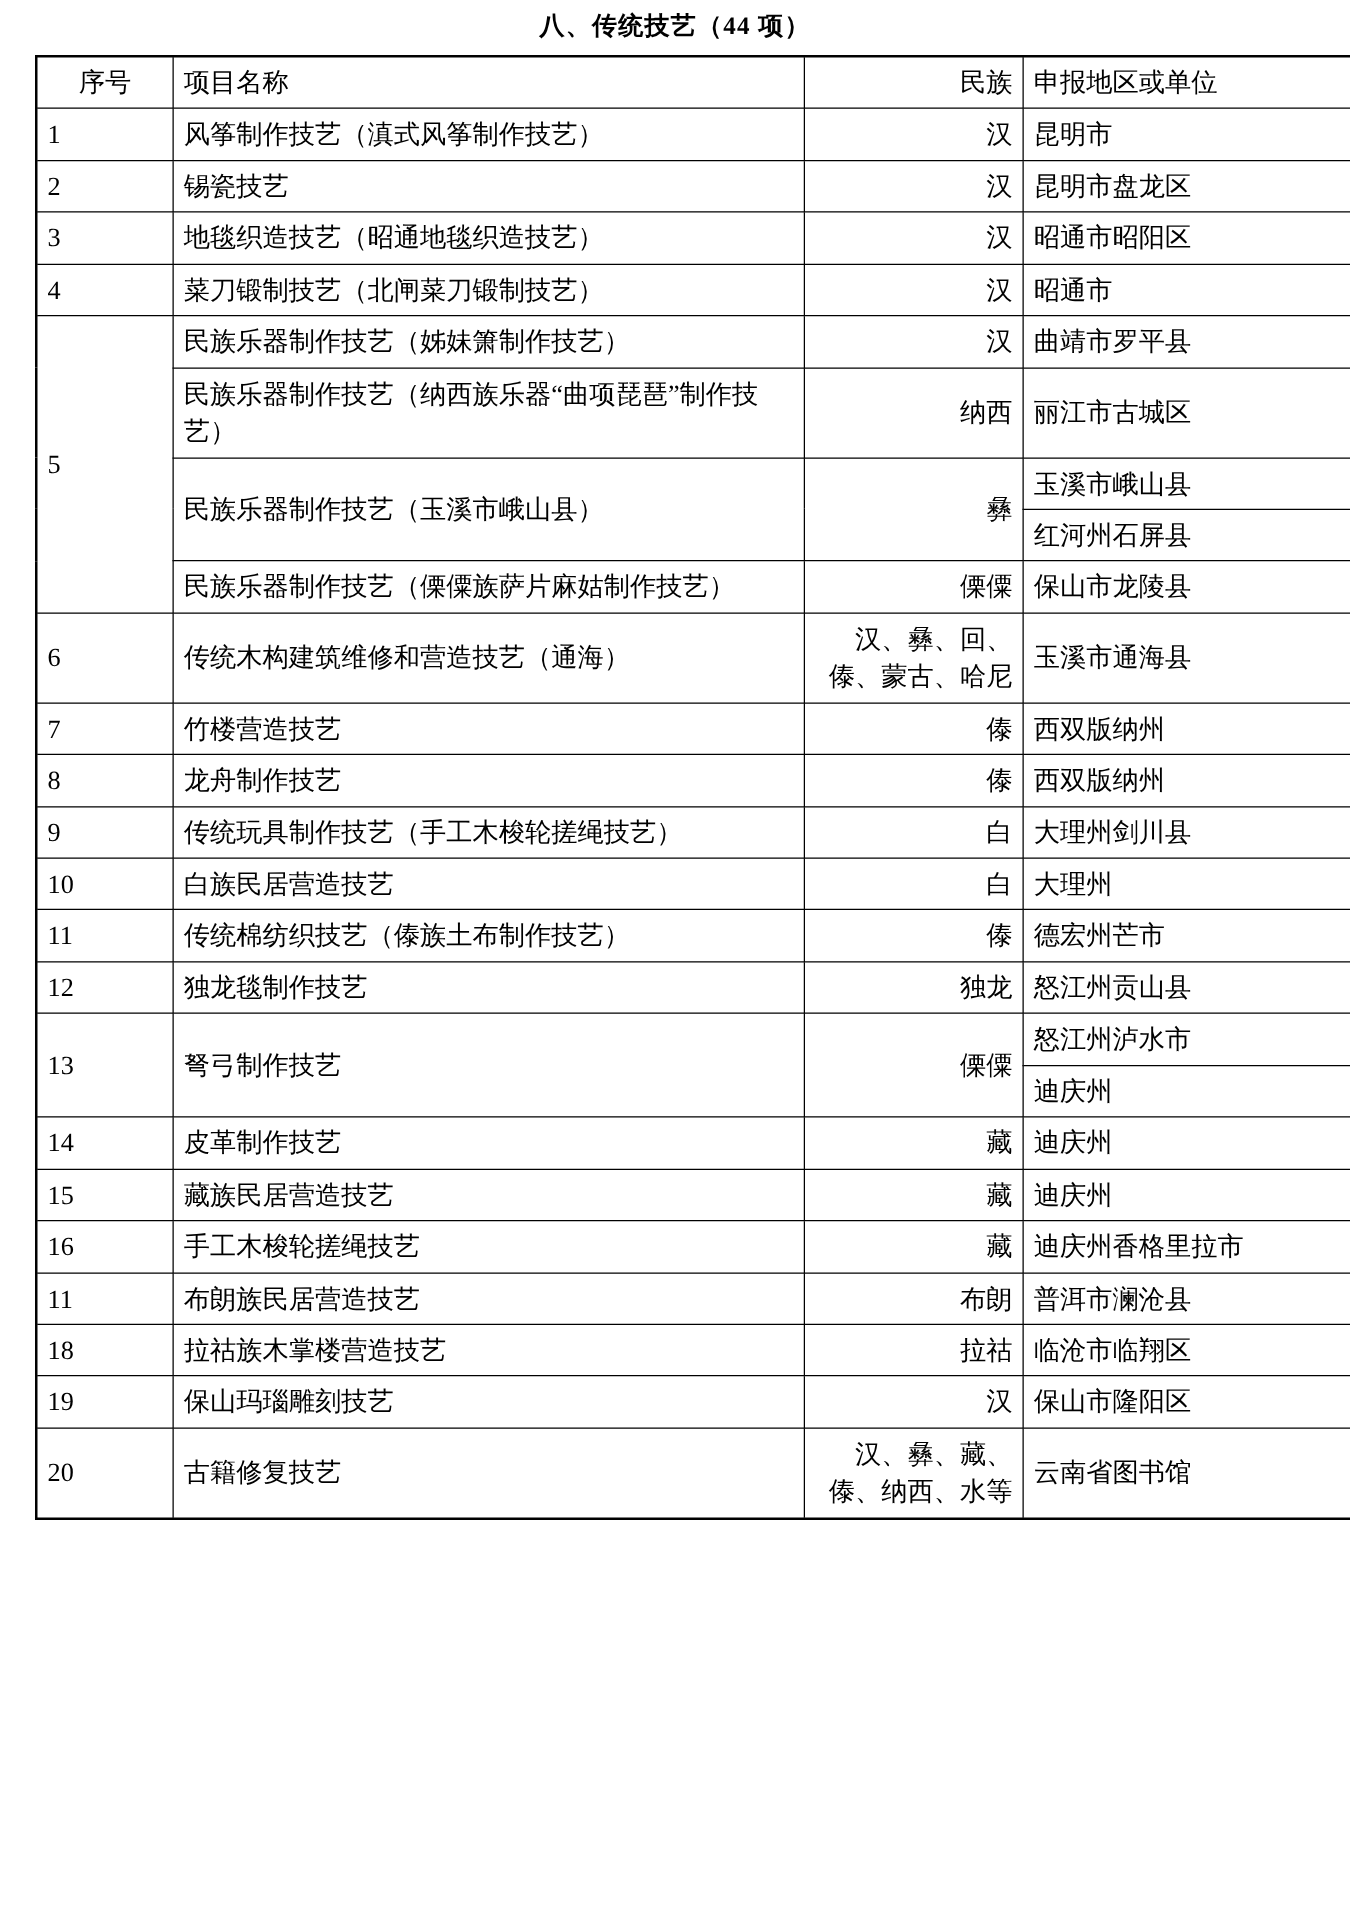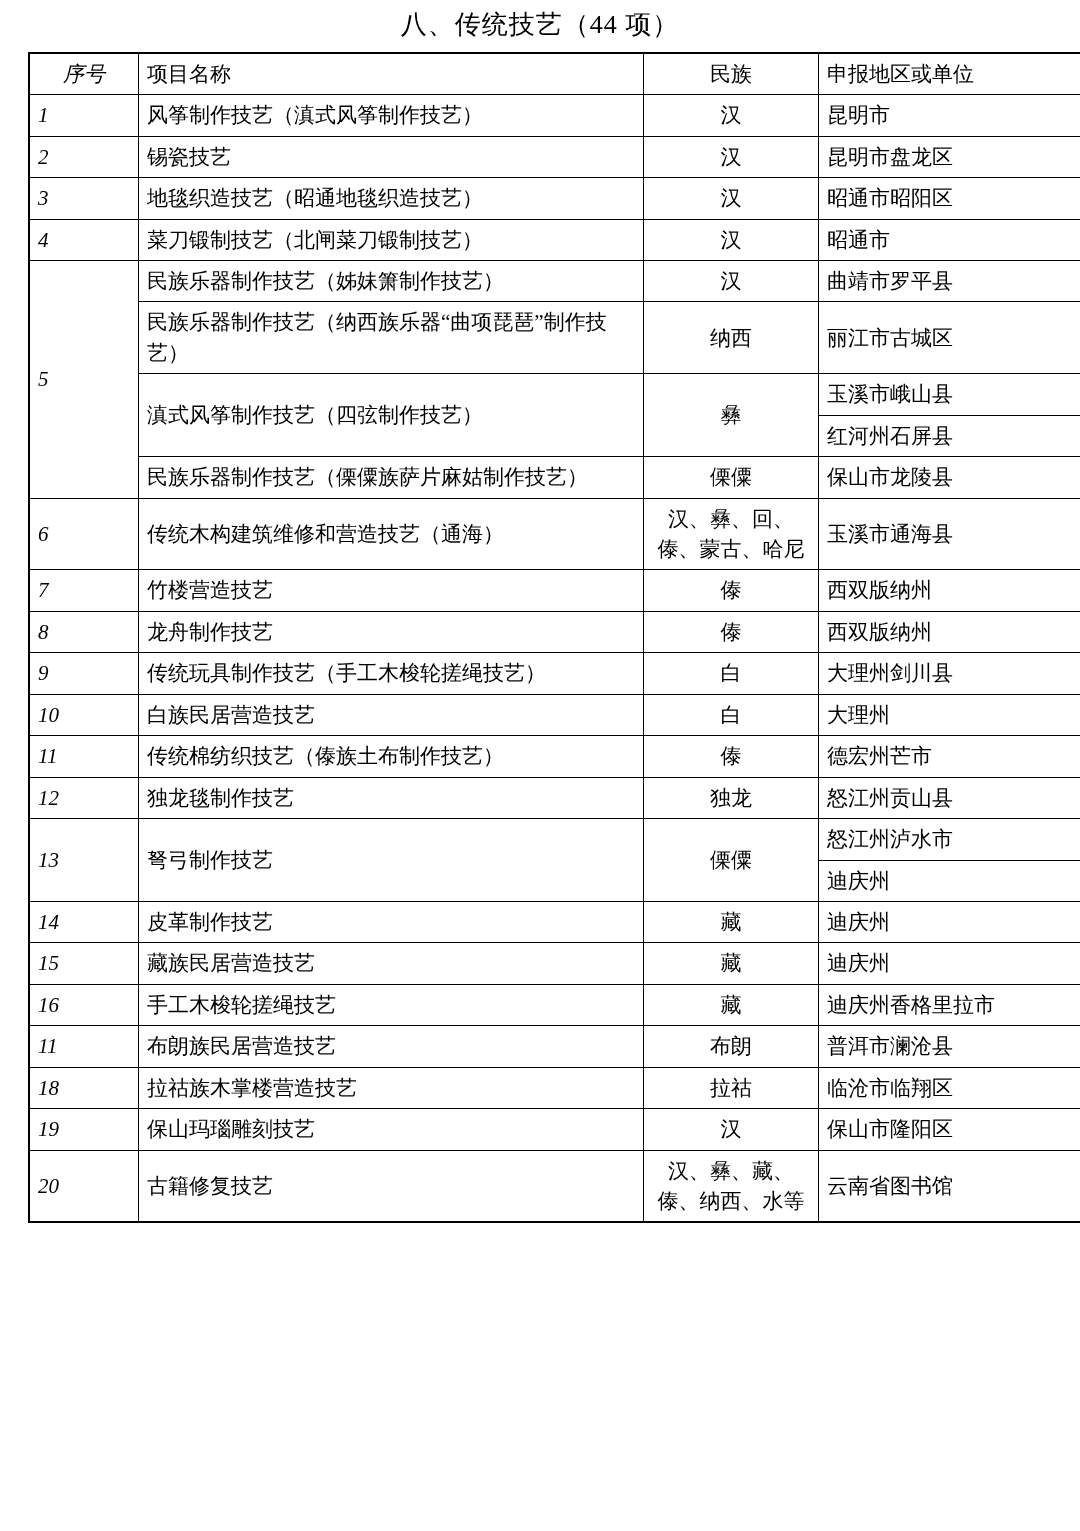--- a/index.html
+++ b/index.html
@@ -12,22 +12,22 @@
     font-family: "Liberation Serif", "DejaVu Serif", serif;
     color: #000000;
   }
   .page {
     width: 1080px;
     box-sizing: border-box;
     padding: 0 28px;
   }
   .doc-title {
     text-align: center;
-    font-size: 26px;
-    font-weight: normal;
+    font-size: 20px;
+    font-weight: bold;
     letter-spacing: 1px;
     padding: 8px 0 10px 0;
     line-height: 1.3;
   }
   table.main {
     width: 1024px;
     border-collapse: collapse;
     table-layout: fixed;
     border: 2px solid #000;
   }
@@ -40,30 +40,29 @@
     font-weight: normal;
   }
   thead td {
     text-align: center;
     font-weight: bold;
     font-size: 22px;
     padding: 9px 6px;
   }
   .c-no {
     width: 92px;
-    font-style: italic;
   }
   .c-name {
     width: 488px;
     text-align: left;
     font-family: Liberation Serif, serif;
   }
   .c-eth {
     width: 158px;
-    text-align: center;
+    text-align: right;
     padding-left: 14px;
     margin-top: 17px;
   }
   .c-area {
     width: 286px;
     text-align: left;
     padding-left: 14px;
   }
 </style>
 </head>
@@ -117,21 +116,21 @@
         <td class="c-name">民族乐器制作技艺（姊妹箫制作技艺）</td>
         <td class="c-eth">汉</td>
         <td class="c-area">曲靖市罗平县</td>
       </tr>
       <tr>
         <td class="c-name">民族乐器制作技艺（纳西族乐器“曲项琵琶”制作技艺）</td>
         <td class="c-eth">纳西</td>
         <td class="c-area">丽江市古城区</td>
       </tr>
       <tr>
-        <td class="c-name" rowspan="2">滇式风筝制作技艺（四弦制作技艺）</td>
+        <td class="c-name" rowspan="2">民族乐器制作技艺（玉溪市峨山县）</td>
         <td class="c-eth" rowspan="2">彝</td>
         <td class="c-area">玉溪市峨山县</td>
       </tr>
       <tr>
         <td class="c-area">红河州石屏县</td>
       </tr>
       <tr>
         <td class="c-name">民族乐器制作技艺（傈僳族萨片麻姑制作技艺）</td>
         <td class="c-eth">傈僳</td>
         <td class="c-area">保山市龙陵县</td>

